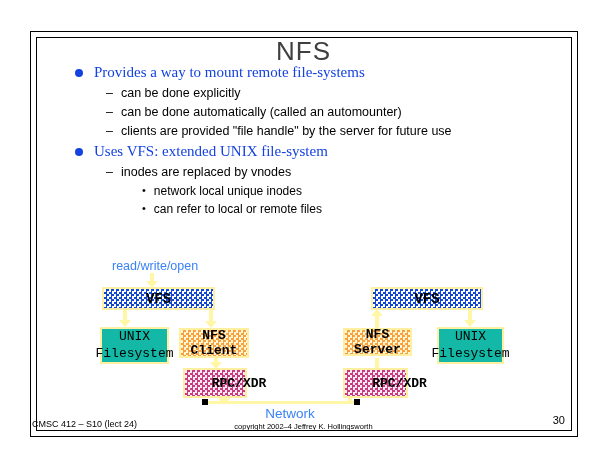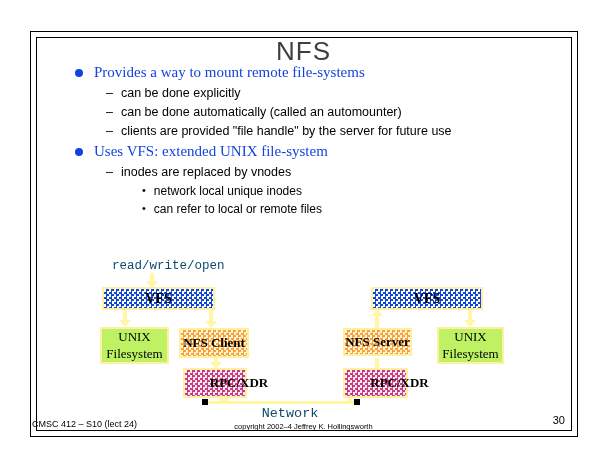--- a/index.html
+++ b/index.html
@@ -23,44 +23,44 @@
   .l1 .marker{width:8px;height:8px;border-radius:50%;background:var(--accent-blue);
     margin:5px 11px 0 15px;flex:0 0 8px;}
   .l2{font-size:12.5px;margin:5px 0 5px 0;}
   .l2 .marker{margin:0 8px 0 46px;flex:0 0 auto;}
   .l3{font-size:12px;margin:4px 0 4px 0;}
   .l3 .marker{margin:0 8px 0 82px;flex:0 0 auto;font-size:11px;}
 
   
   .node{position:absolute;border:2px solid var(--box-border-yellow);box-sizing:border-box;
     display:flex;align-items:center;justify-content:center;text-align:center;
-    font-family:Liberation Serif, serif;font-size:13px;color:#000;}
+    font-family:Liberation Mono, monospace;font-size:13px;color:#000;}
   .chk-blue{background:conic-gradient(var(--checker-blue) 25%,#fff 0 50%,var(--checker-blue) 0 75%,#fff 0);
     background-size:5px 5px;font-weight:700;font-size:14px;}
   .chk-orange{background:conic-gradient(var(--checker-orange) 25%,#FFF6D2 0 50%,var(--checker-orange) 0 75%,#FFF6D2 0);
     background-size:5px 5px;font-weight:600;}
   .chk-magenta{background:conic-gradient(var(--checker-magenta) 25%,#FBEAF2 0 50%,var(--checker-magenta) 0 75%,#FBEAF2 0);
     background-size:5px 5px;font-weight:600;padding-left:48px;}
-  .white-box{background:#bef264;line-height:1.25;}
+  .white-box{background:#14b8a6;line-height:1.25;}
 
   .arr{position:absolute;width:12px;}
   .arr .stem{position:absolute;left:50%;transform:translateX(-50%);width:4px;background:var(--arrow-yellow);}
   .arr.down .stem{top:0;bottom:5px;}
   .arr.down .head{position:absolute;bottom:0;left:50%;transform:translateX(-50%);
     width:0;height:0;border-left:6px solid transparent;border-right:6px solid transparent;
     border-top:7px solid var(--arrow-yellow);}
   .arr.up .stem{top:5px;bottom:0;}
   .arr.up .head{position:absolute;top:0;left:50%;transform:translateX(-50%);
     width:0;height:0;border-left:6px solid transparent;border-right:6px solid transparent;
     border-bottom:7px solid var(--arrow-yellow);}
   .stub{position:absolute;width:4px;background:var(--arrow-yellow);}
   .busline{position:absolute;height:3px;background:var(--arrow-yellow);}
   .endpoint{position:absolute;width:6px;height:6px;background:#000;}
 
-  .serif-label{position:absolute;font-family:Liberation Mono, monospace;color:#0c4a6e;}
+  .serif-label{position:absolute;font-family:Liberation Sans, sans-serif;color:#3b82f6;}
 
   #footer-course{position:absolute;left:32px;top:419px;font-size:9px;}
   #footer-copyright{position:absolute;left:30px;top:422px;width:547px;text-align:center;font-size:7.5px;}
   #footer-page{position:absolute;right:40px;top:414px;font-size:11px;}
 </style>
 </head>
 <body>
 
 <div id="page">
   <div id="frame-outer" class="frame"></div>

